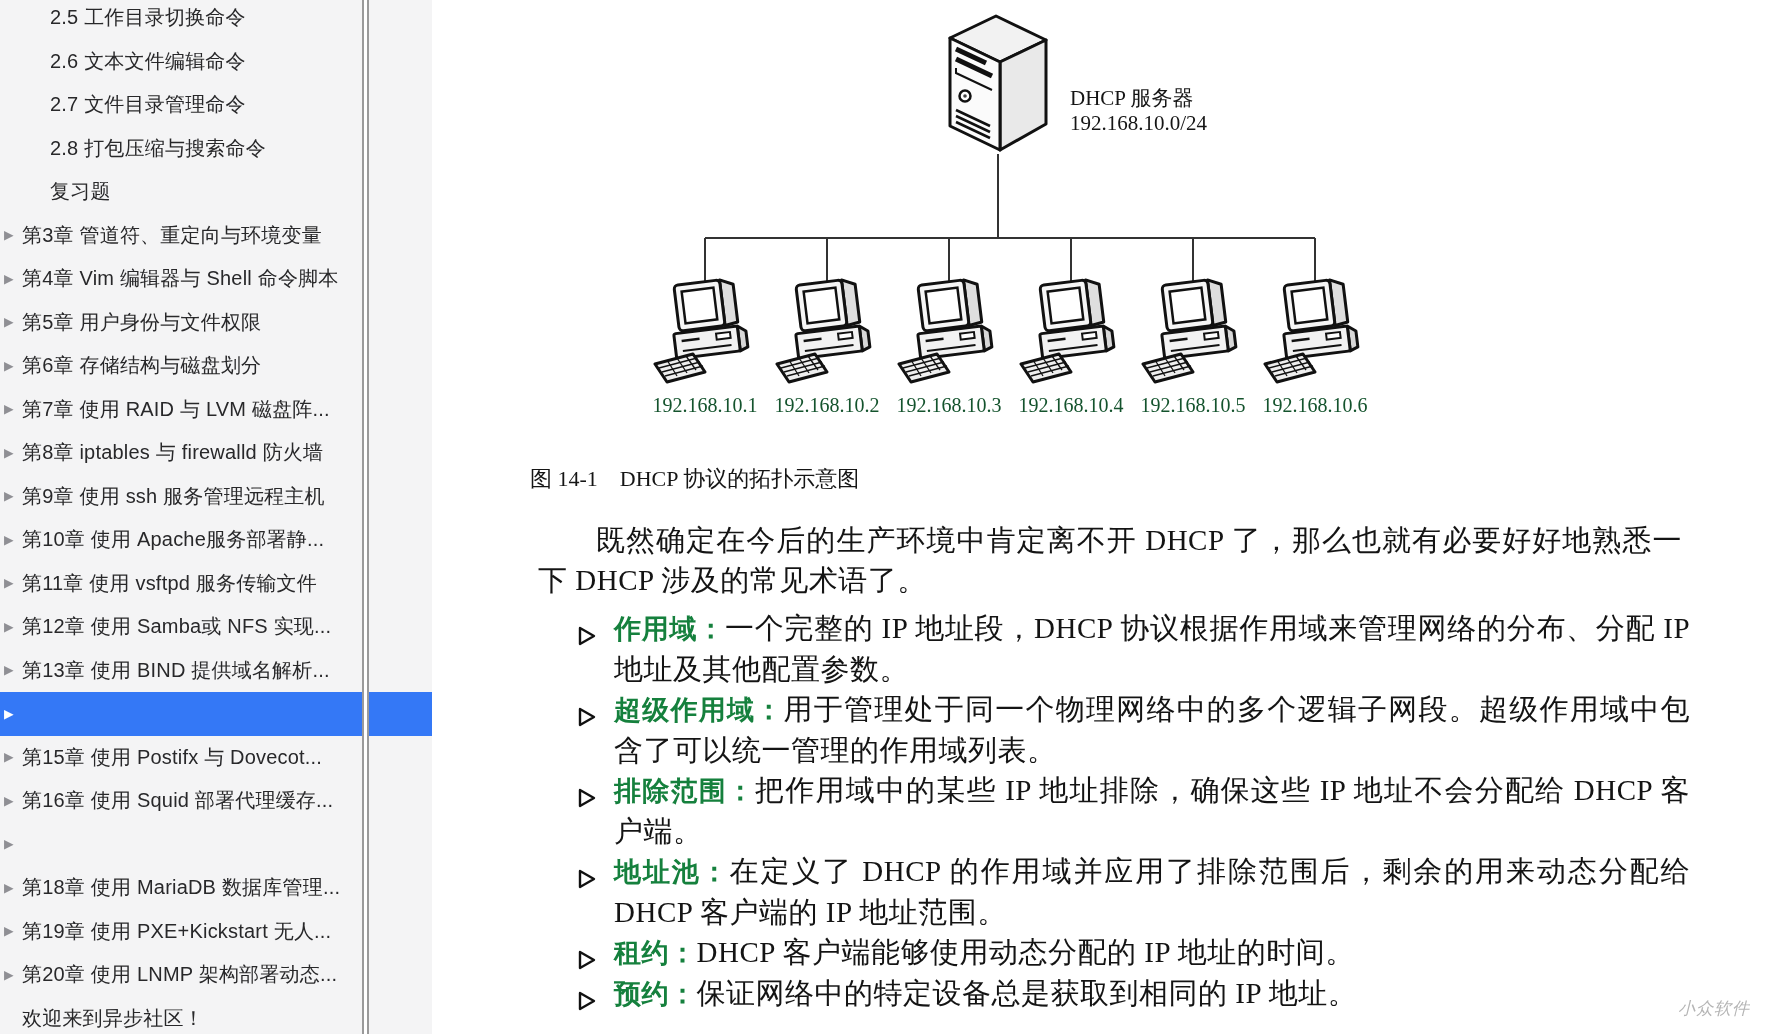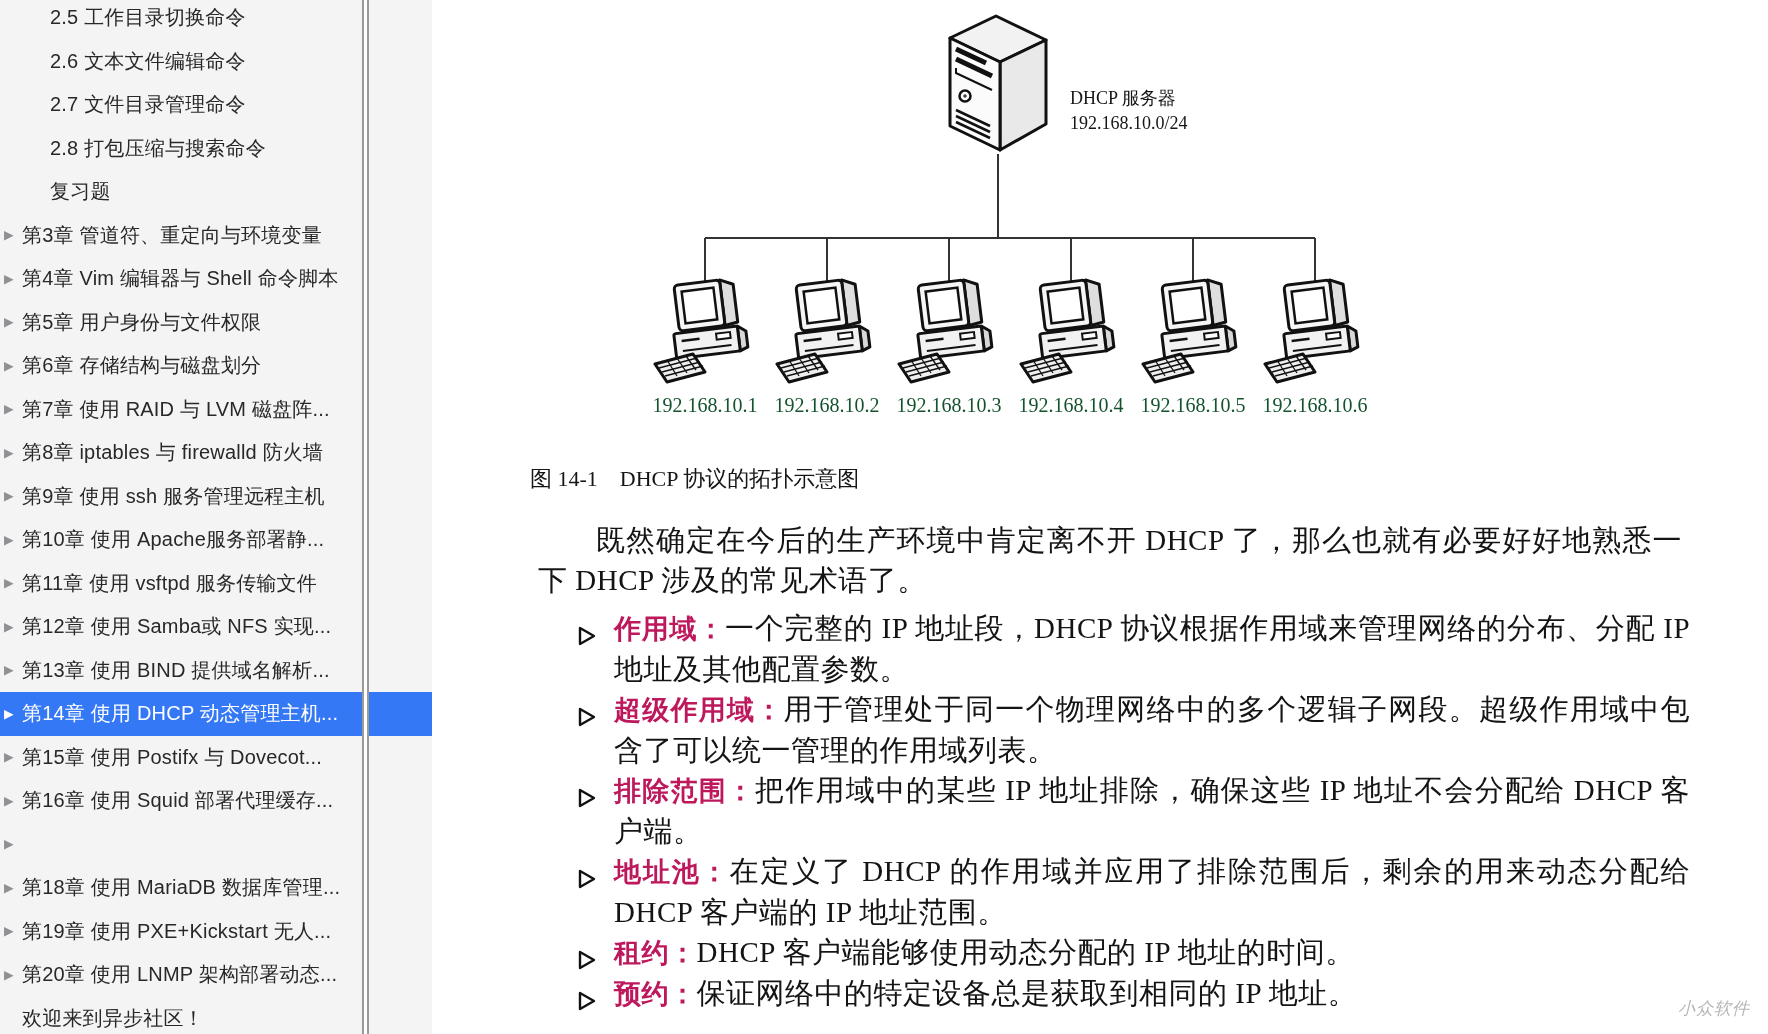--- a/index.html
+++ b/index.html
@@ -31,21 +31,21 @@
     background:#ffffff; box-sizing:border-box;
     border-left:2px solid #9a9a9a; border-right:2px solid #9a9a9a;
   }
   
   #diagram { position:absolute; left:620px; top:10px; width:780px; height:450px; }
   #wires { position:absolute; left:0; top:0; }
   #server-icon { position:absolute; left:322px; top:2px; }
   #server-label {
     position:absolute; left:450px; top:76px; width:220px;
     font-family:"Liberation Serif","DejaVu Serif",serif;
-    font-size:18px; line-height:25px; color:#151515;
+    font-size:21px; line-height:25px; color:#151515;
   }
   .client { position:absolute; top:266px; width:150px; text-align:center; }
   .client-icon { display:block; margin:0 auto; }
   .client-ip {
     margin-top:6px;
     font-family:"Liberation Serif","DejaVu Serif",serif;
     font-size:20px; color:#14532d; white-space:nowrap;
   }
   #figure-caption {
     position:absolute; left:530px; top:464px; width:1160px; text-align:left;
@@ -58,21 +58,21 @@
     font-family:"Liberation Serif","DejaVu Serif",serif;
     font-size:29px; line-height:40px; color:#141414;
     text-align:justify; letter-spacing:0.5px;
   }
   #bodytext p { margin:8px; text-indent:58px; }
   ul.terms { list-style:none; margin:6px 0 0 0; padding:0 0 0 48px; }
   li.term-item { position:relative; padding-left:36px; }
   .marker { position:absolute; left:0; top:8px; }
   .term, .term-sep {
     font-family:"Liberation Sans","DejaVu Sans",sans-serif;
-    font-weight:700; font-size:27px; color:#be185d;
+    font-weight:700; font-size:27px; color:#15803d;
   }
   #watermark {
     position:absolute; right:18px; bottom:14px;
     font-size:17px; color:#b5b5b5; letter-spacing:1px;font-style:italic;
   }
 </style>
 </head>
 <body>
 
 <div id="screen">
@@ -138,21 +138,20 @@
         <div class="side-item chapter">
     <span class="tri">▶</span>
     <span class="side-label">第12章 使用 Samba或 NFS 实现...</span>
   </div>
         <div class="side-item chapter">
     <span class="tri">▶</span>
     <span class="side-label">第13章 使用 BIND 提供域名解析...</span>
   </div>
         <div class="side-item chapter selected">
     <span class="tri">▶</span>
-    <span class="side-label">第14章 使用 DHCP 动态管理主机...</span>
   </div>
         <div class="side-item chapter">
     <span class="tri">▶</span>
     <span class="side-label">第15章 使用 Postifx 与 Dovecot...</span>
   </div>
         <div class="side-item chapter">
     <span class="tri">▶</span>
     <span class="side-label">第16章 使用 Squid 部署代理缓存...</span>
   </div>
         <div class="side-item chapter">

